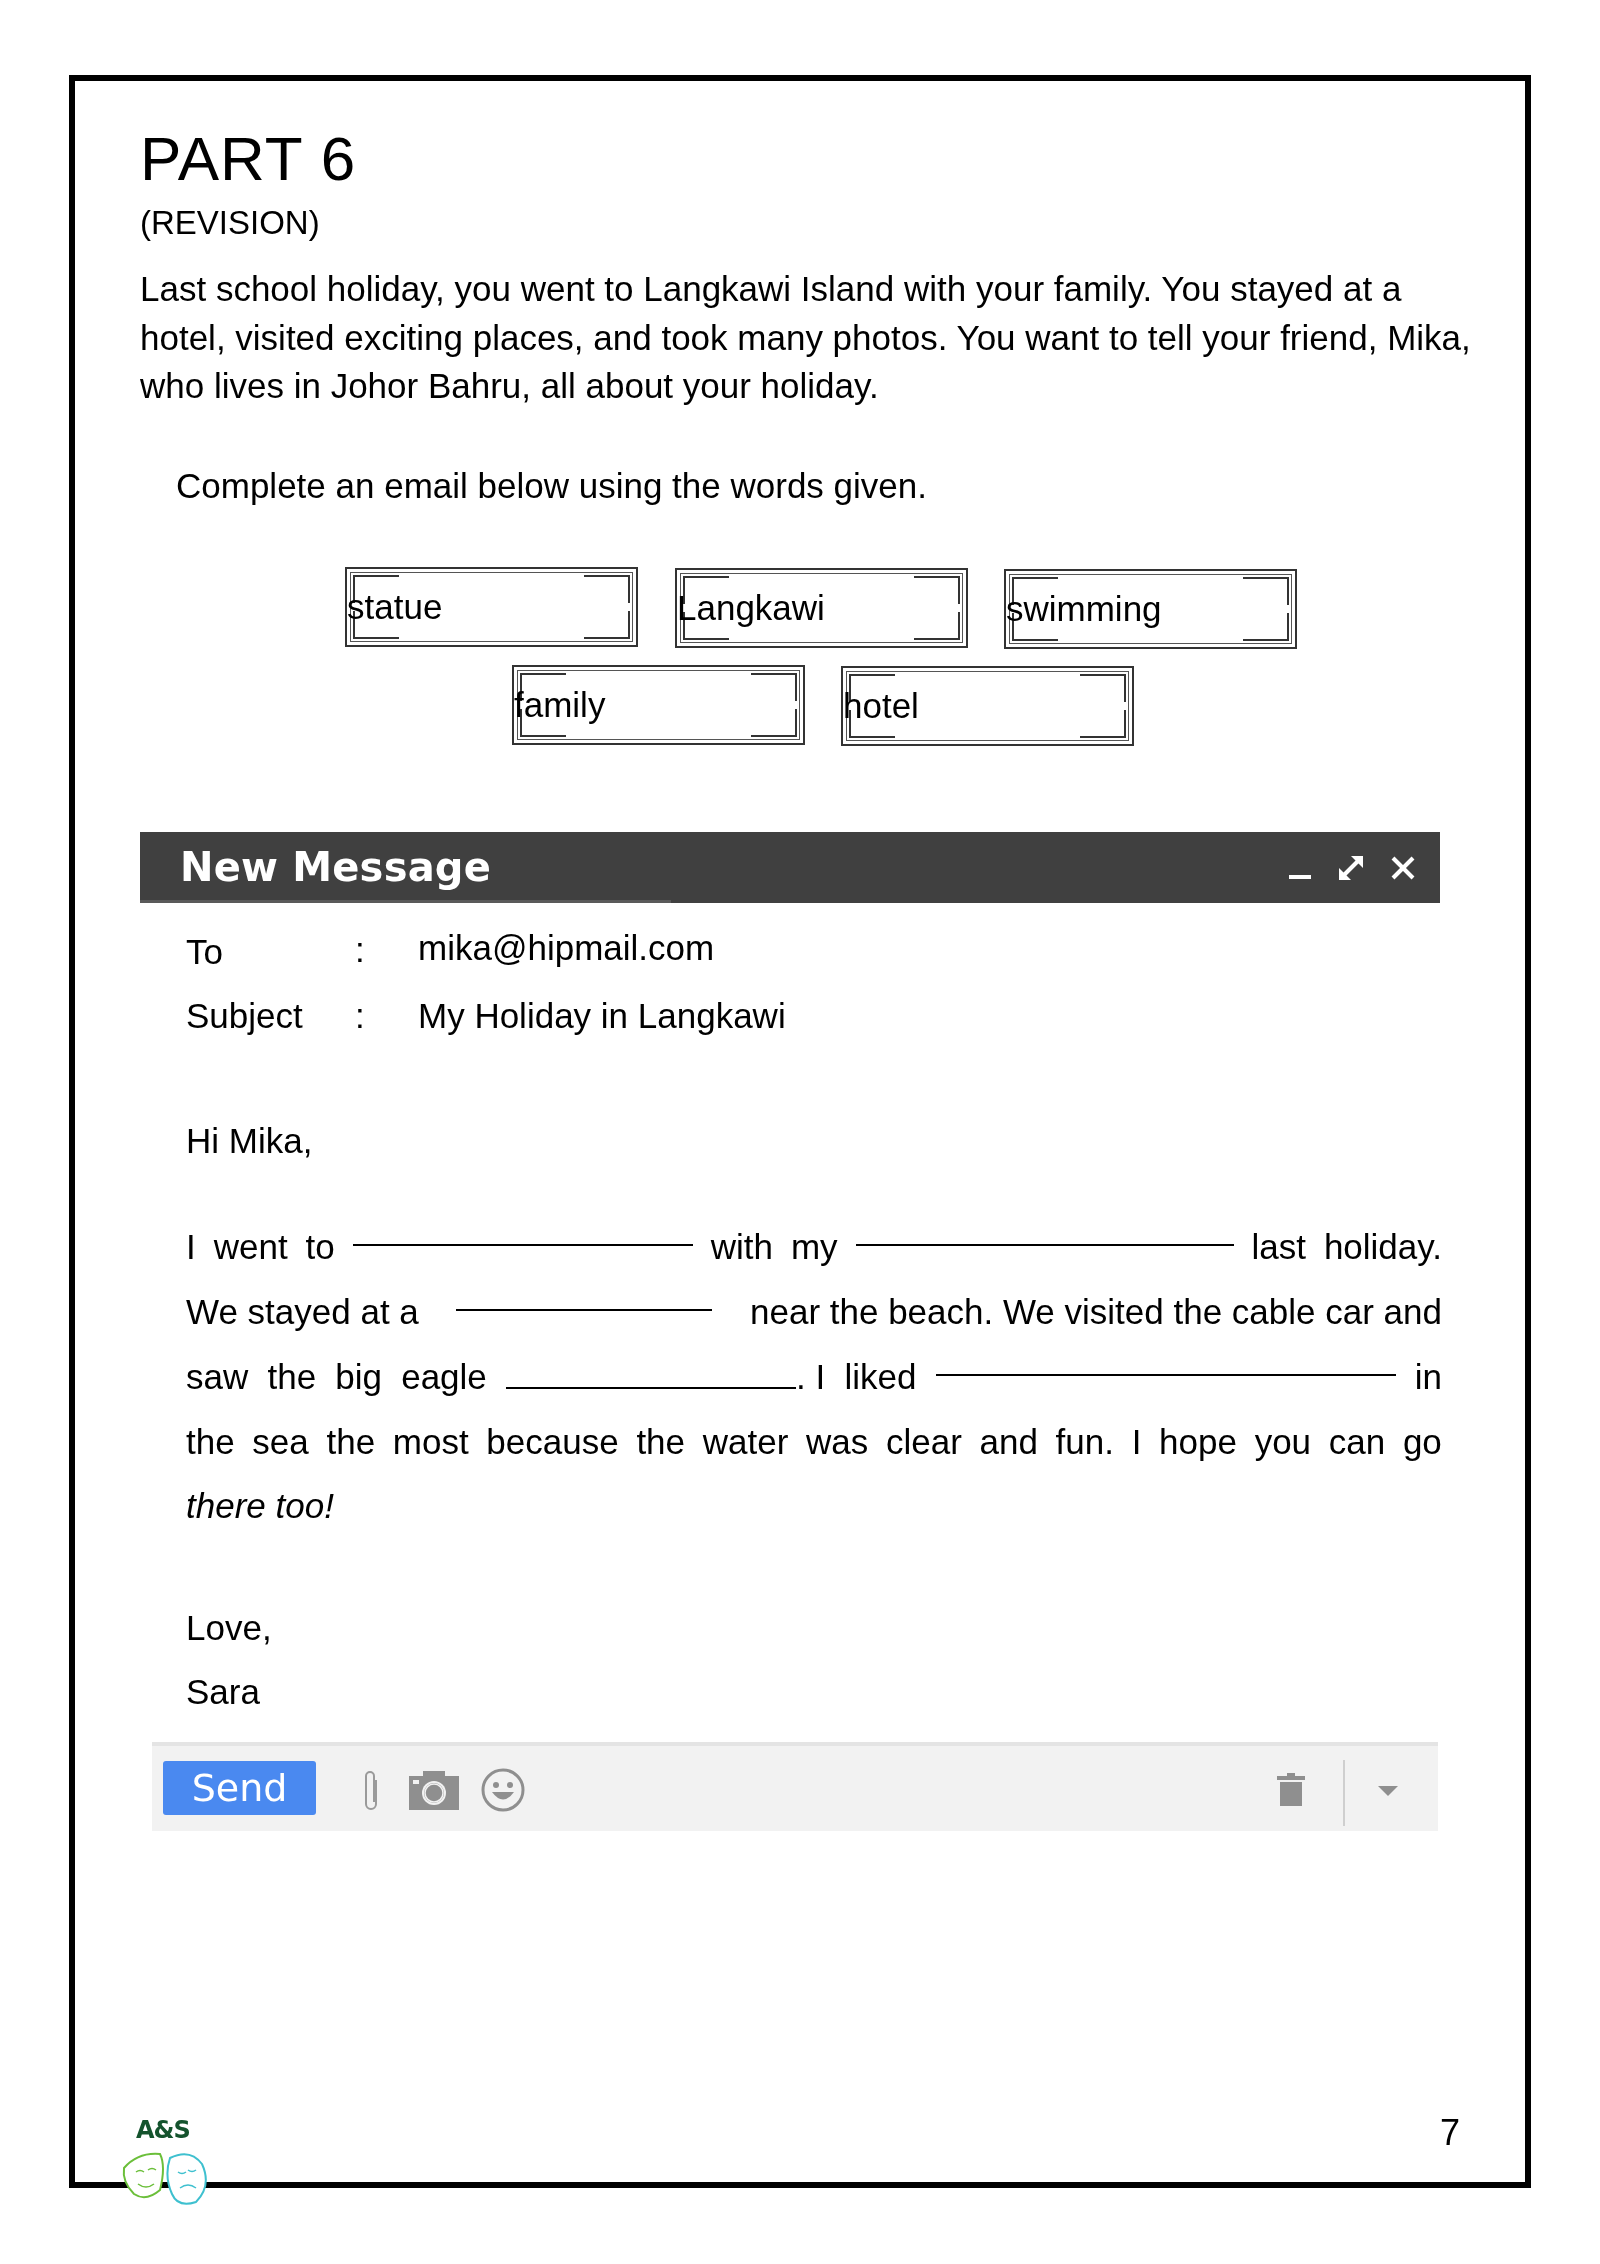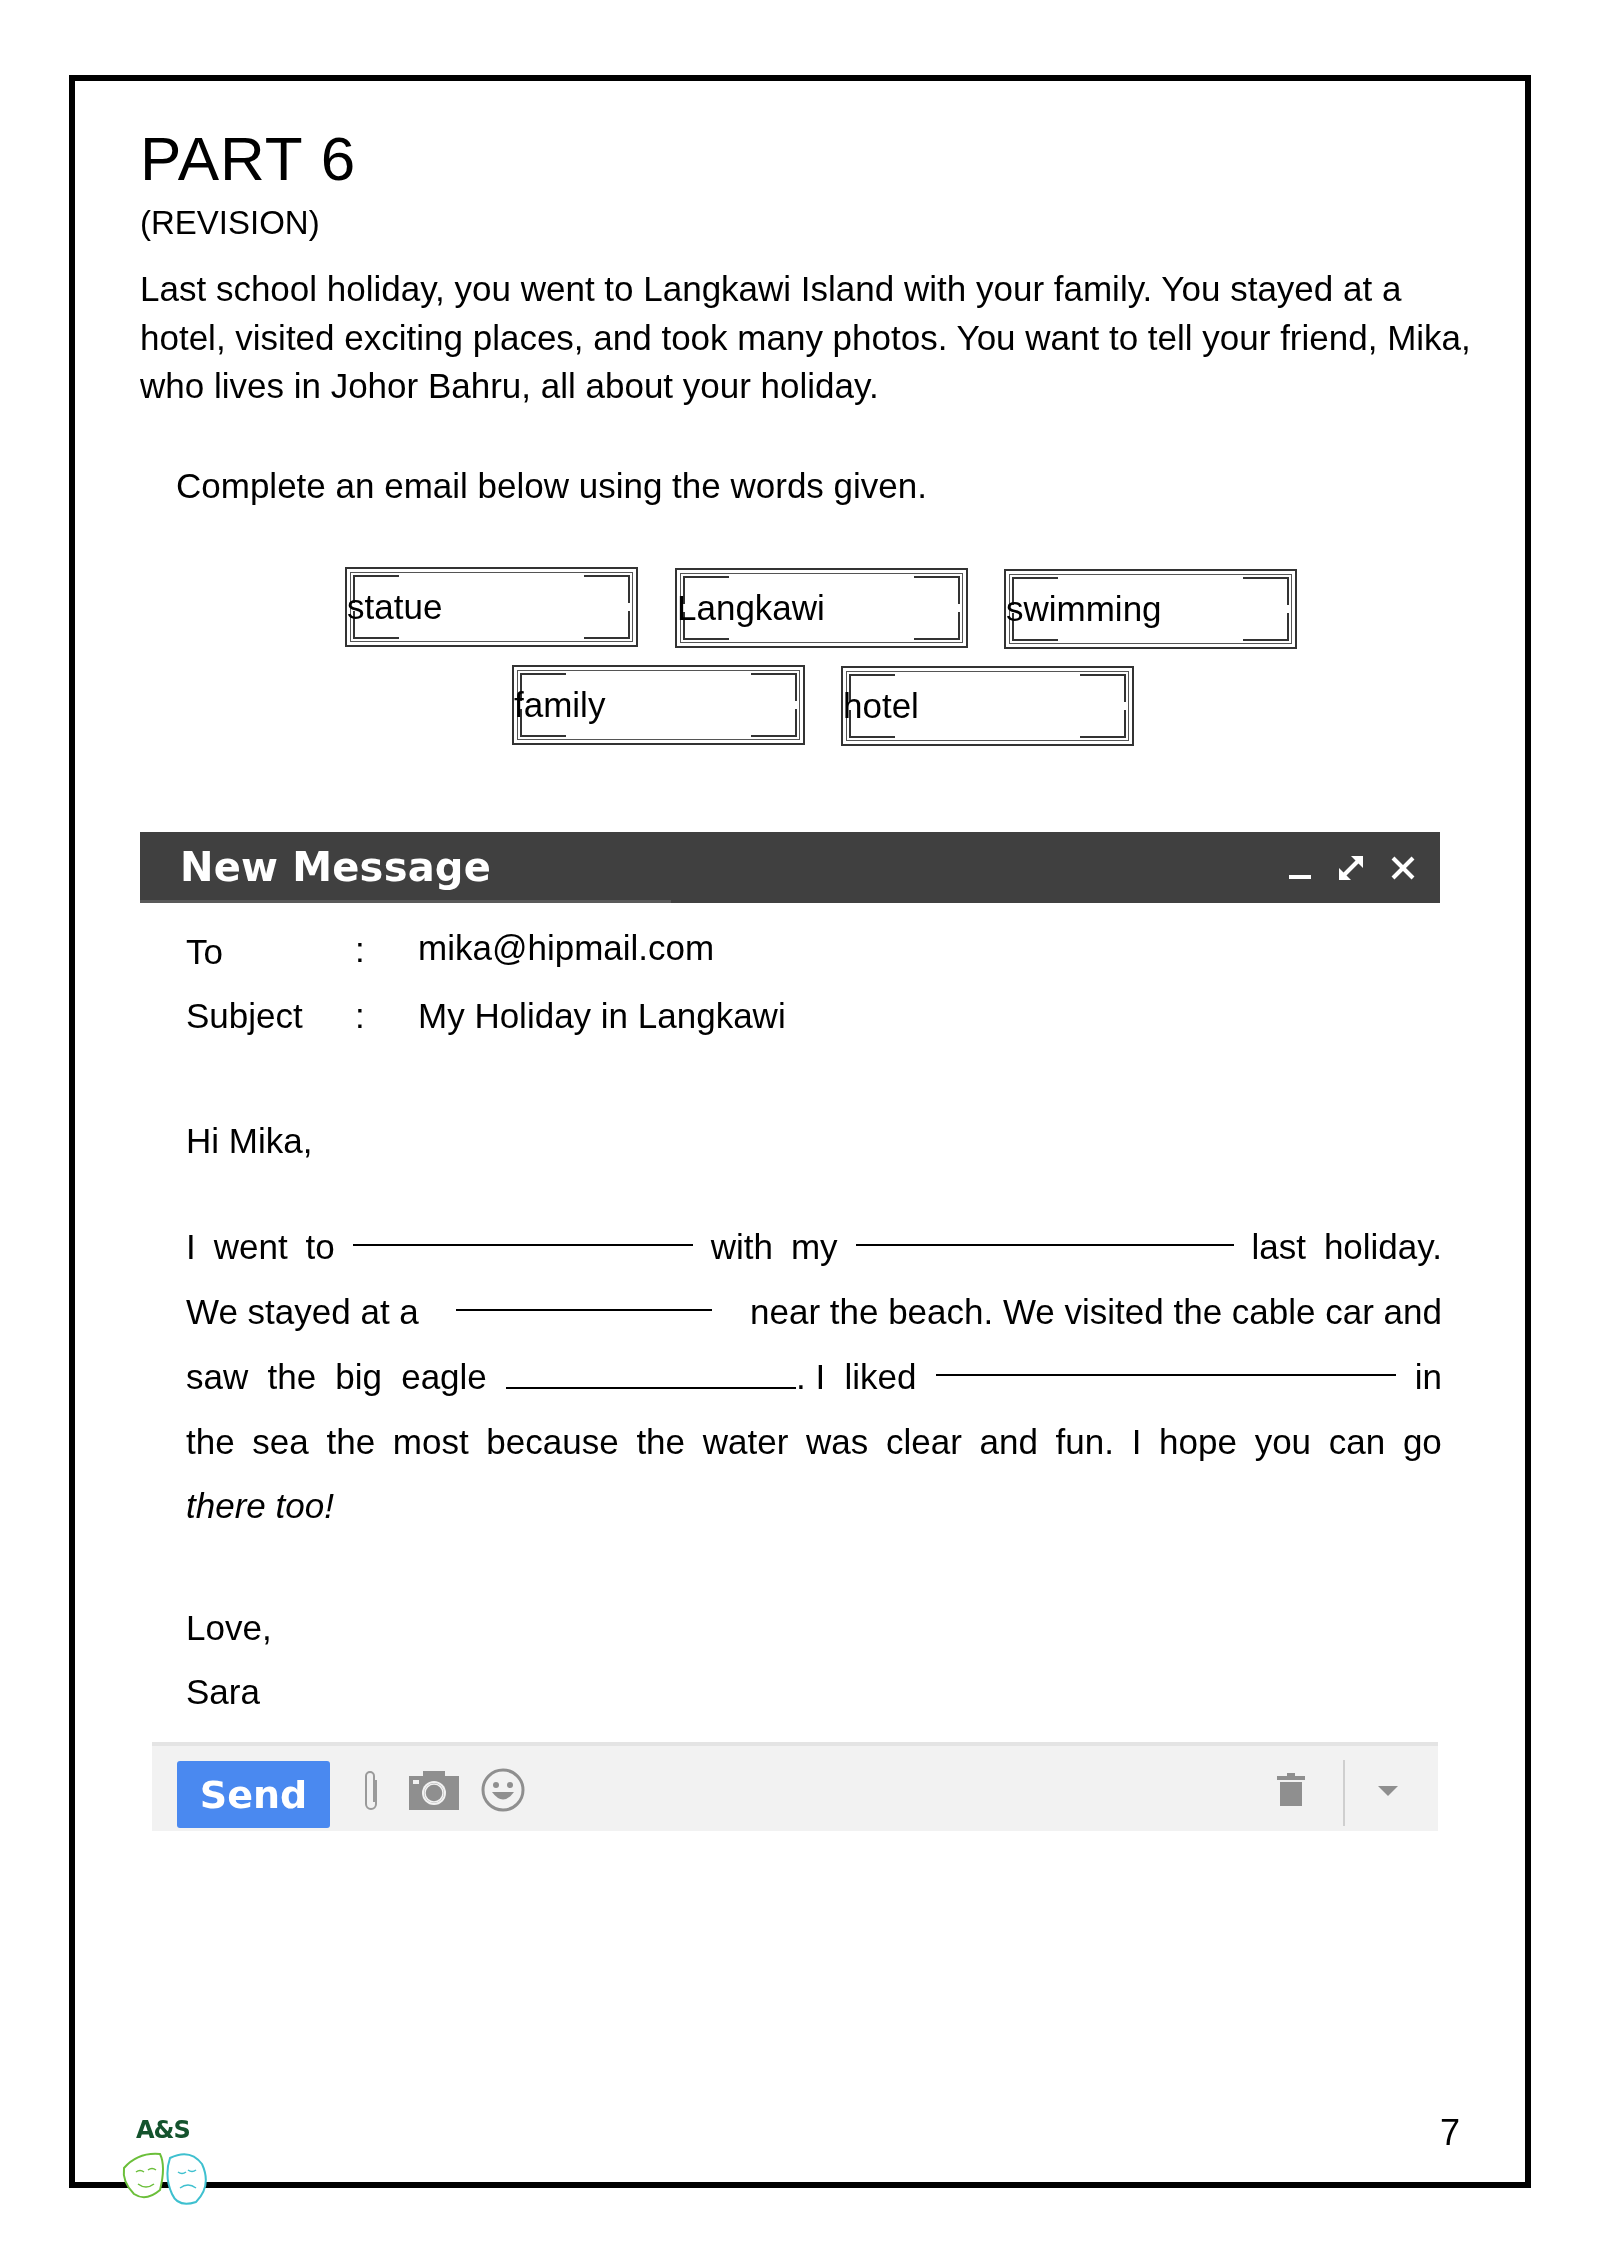--- a/index.html
+++ b/index.html
@@ -37,22 +37,22 @@
   .field-value { font-size:35px; color:#000; }
 
   .body-line { left:186px; width:1256px; font-size:35px; color:#000; line-height:65px;
                text-align:justify; text-align-last:justify; white-space:nowrap; display:flex;
                justify-content:space-between; }
   .blank { display:inline-block; border-bottom:2px solid #000; height:30px; vertical-align:baseline; }
   .plain { left:186px; font-size:35px; color:#000; line-height:1; }
 
   .mail-footer { left:152px; top:1742px; width:1286px; height:89px; background:#f2f2f2;
                  border-top:4px solid #e4e4e4; box-sizing:border-box; }
-  .send-btn { position:absolute; left:25px; top:15px; width:153px; height:67px; background:#4a89f0;
-              border-radius:3px; color:#fff; font-size:38px; font-weight:bold; border:none;
+  .send-btn { position:absolute; left:11px; top:15px; width:153px; height:54px; background:#4a89f0;
+              border-radius:3px; color:#fff; font-size:38px; font-weight:normal; border:none;
               font-family:"DejaVu Sans", sans-serif; display:flex; align-items:center; justify-content:center; cursor:pointer; }
   .ficon { position:absolute; cursor:pointer; }
   .divider { position:absolute; left:1191px; top:14px; width:2px; height:66px; background:#cfcfcf; }
 
   .page-num { left:1440px; top:2112px; font-size:36px; color:#000; }
   .logo { left:108px; top:2116px; width:110px; height:100px; }
   .logo-text { position:absolute; left:28px; top:0; font-size:24px; font-weight:bold; color:#14532d;
                font-family:"DejaVu Sans", sans-serif; letter-spacing:-1px; }
 </style>
 </head>

